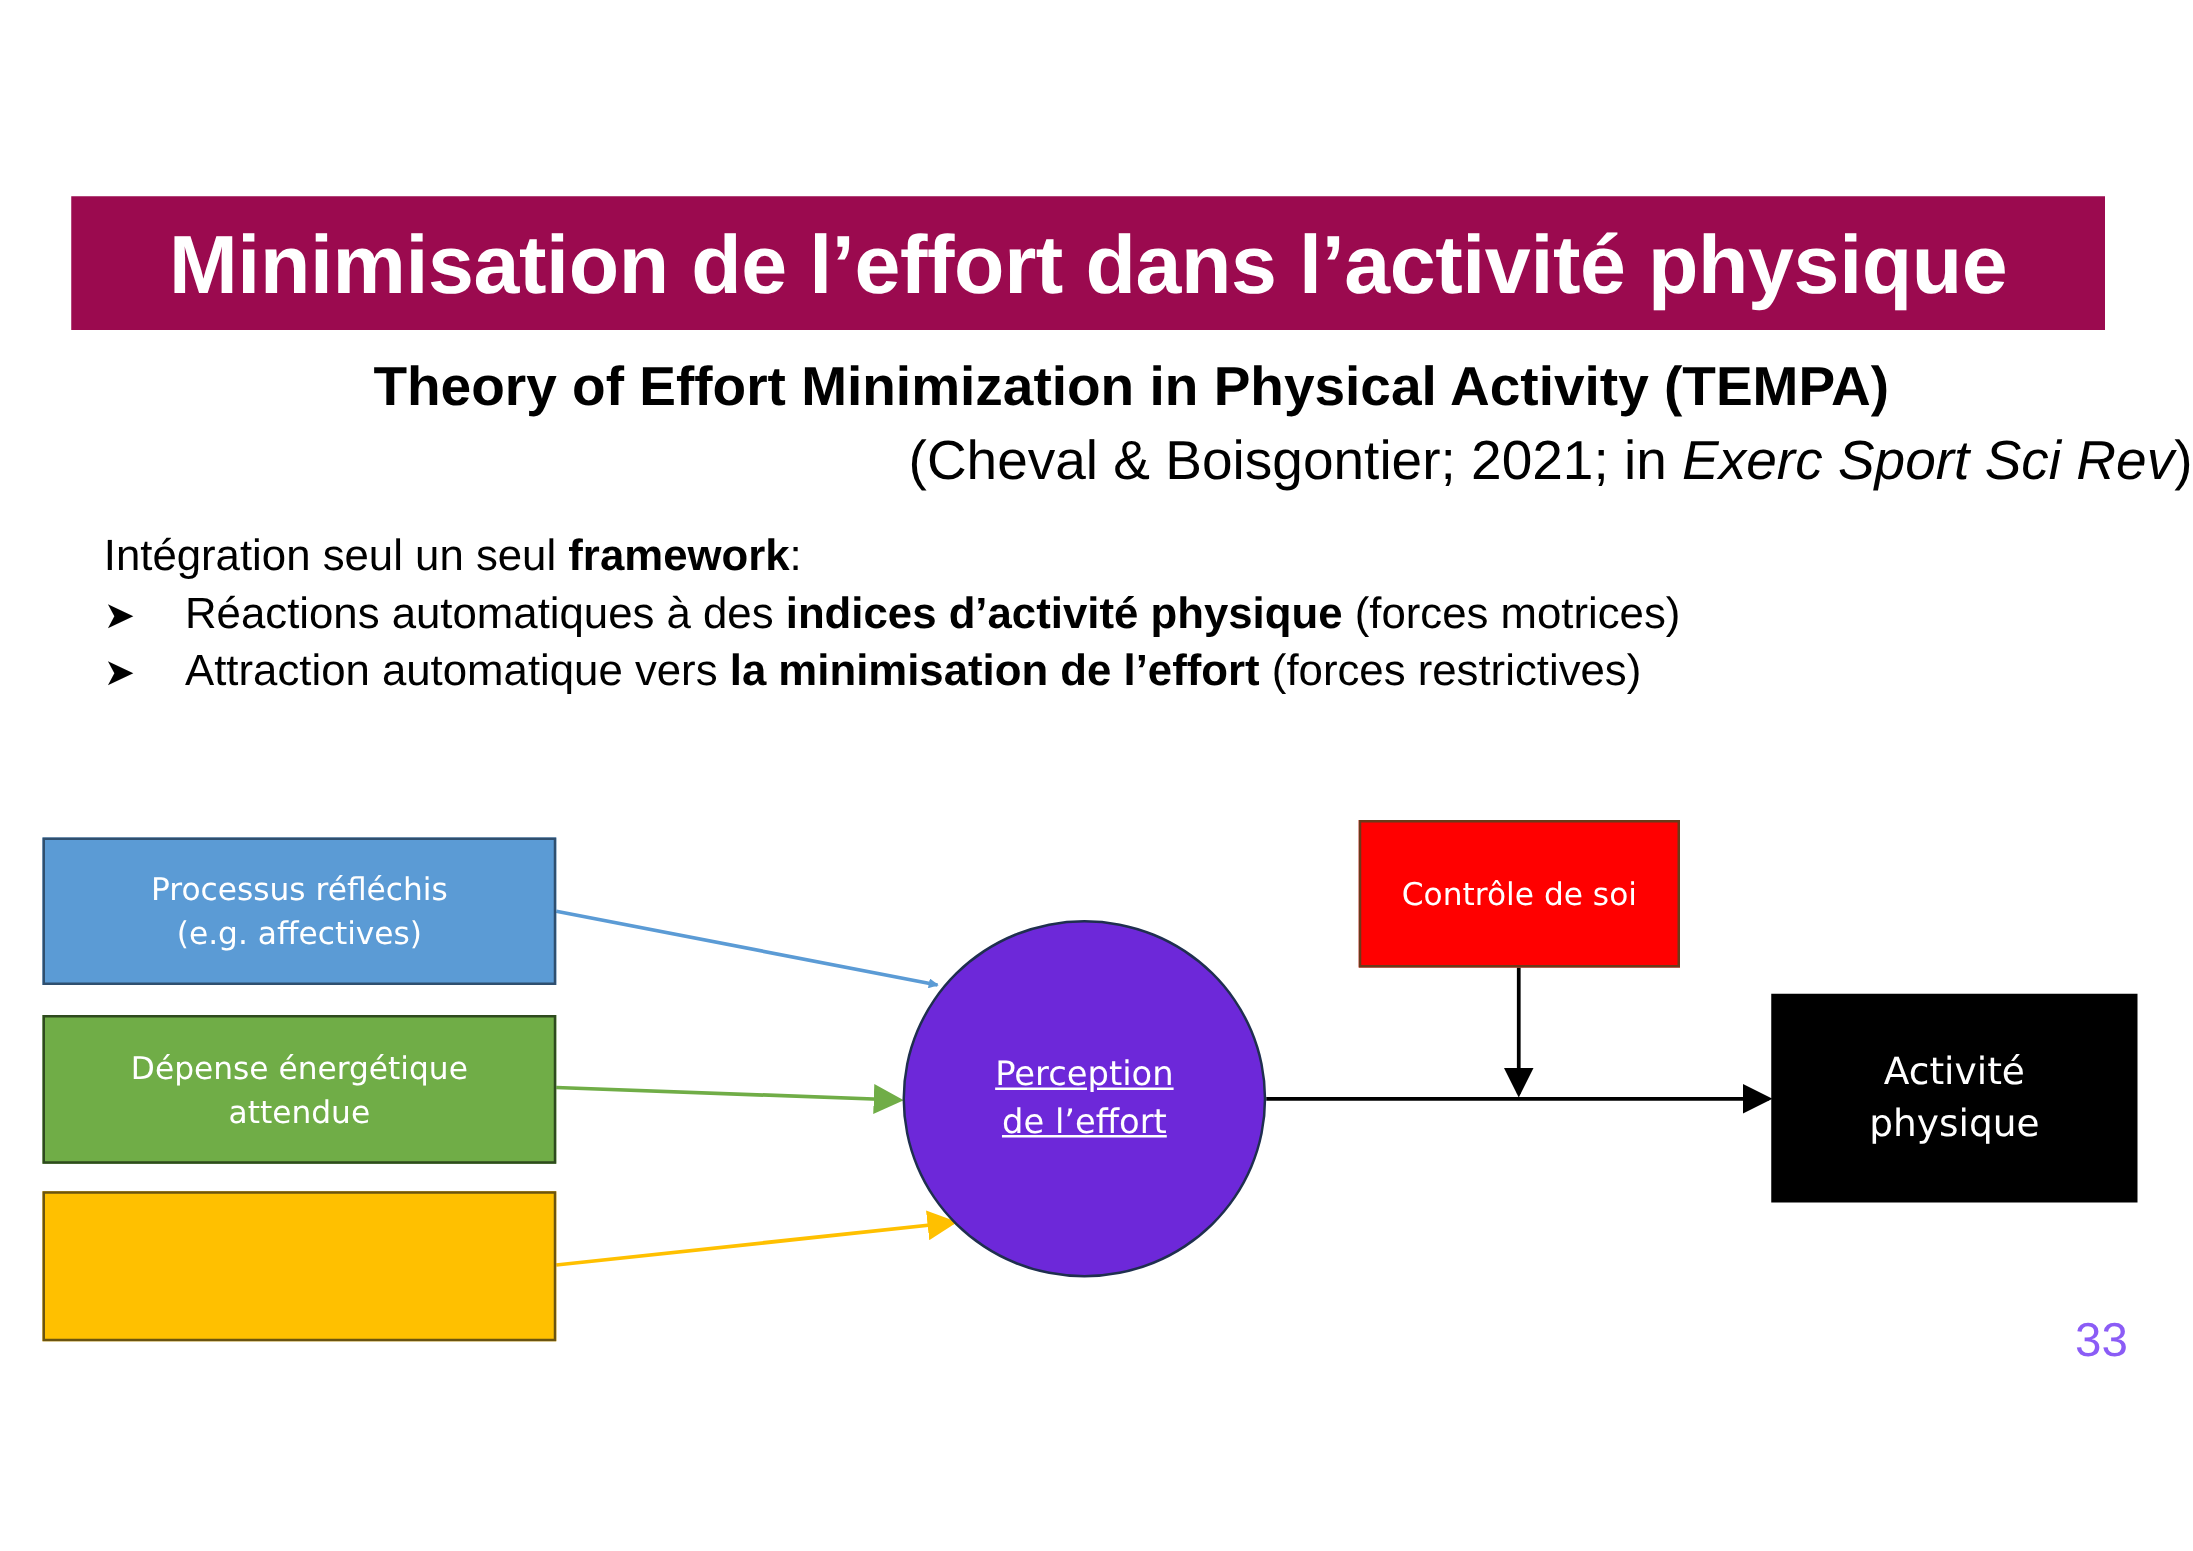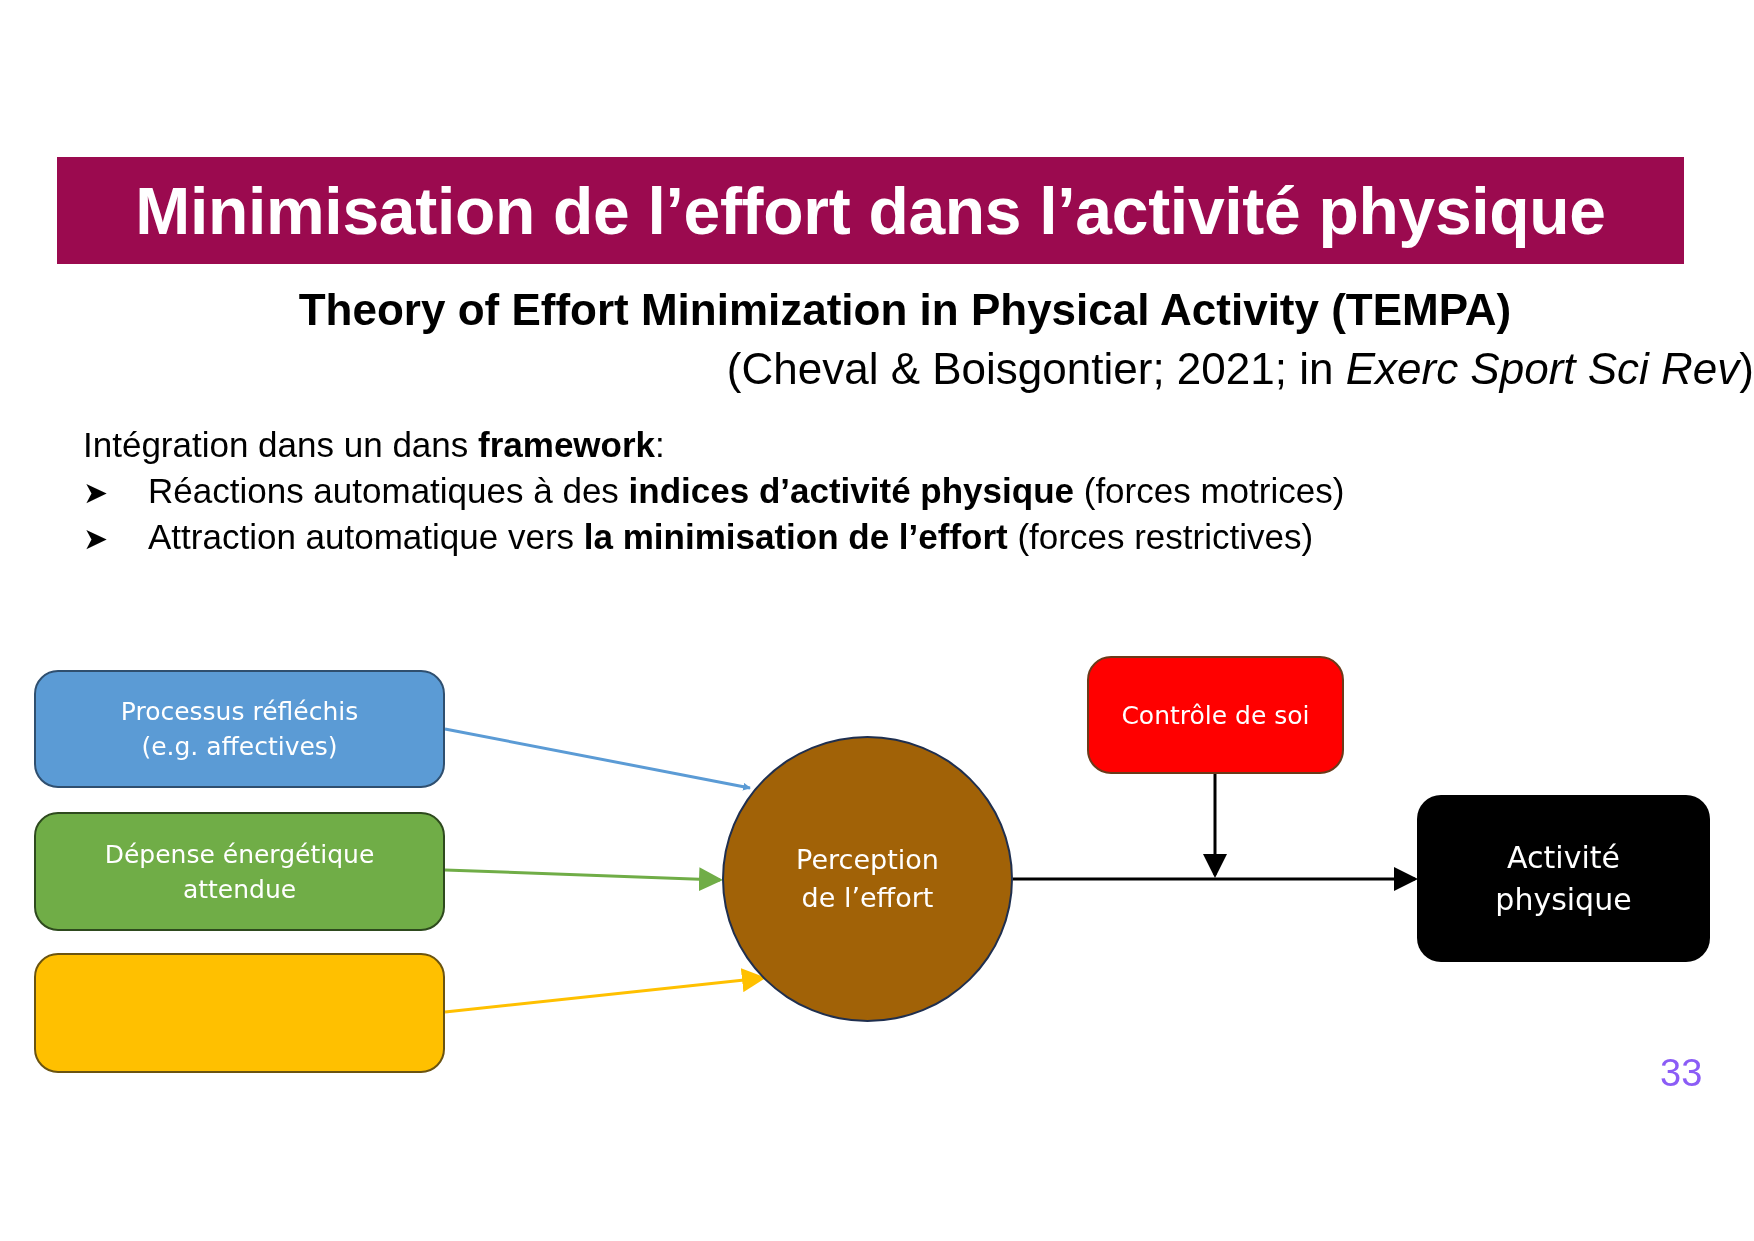--- a/index.html
+++ b/index.html
@@ -7,42 +7,42 @@
   .abs { position:absolute; }
   .title-bar { left:57px; top:157px; width:1627px; height:107px; background:#9B0A4F; display:flex; align-items:center; justify-content:center; }
   .title-text { color:#fff; font-weight:bold; font-size:66px; letter-spacing:-0.3px; white-space:nowrap; }
   .subtitle { left:0; width:1754px; top:285px; text-align:center; font-weight:bold; font-size:44px; white-space:nowrap;padding-left:28px; }
   .citation { left:0; width:1754px; top:344px; text-align:right; font-size:44px; white-space:nowrap; }
   .citation i { font-style:italic; }
   .intro { left:83px; top:425px; font-size:35px; white-space:nowrap; }
   .bullet { left:83px; font-size:35px; white-space:nowrap; display:flex; align-items:baseline; }
   .bullet .arrow { width:65px; display:inline-block; font-size:30px; }
   b { font-weight:bold; }
-  .box { display:flex; flex-direction:column; align-items:center; justify-content:center; color:#fff; font-family:"DejaVu Sans", sans-serif; text-align:center; box-sizing:border-box;border-radius:24px; }
+  .box { display:flex; flex-direction:column; align-items:center; justify-content:center; color:#fff; font-family:"DejaVu Sans", sans-serif; text-align:center; box-sizing:border-box; }
   .box span { display:block; line-height:1.4; }
   .box1 { left:34px; top:670px; width:411px; height:118px; background:#5B9BD5; border:2px solid #2F4F6F; font-size:25px; }
   .box2 { left:34px; top:812px; width:411px; height:119px; background:#70AD47; border:2px solid #2E4A1E; font-size:25px; }
   .box3 { left:34px; top:953px; width:411px; height:120px; background:#FFC000; border:2px solid #6B5410; font-size:25px; }
   .box4 { left:1087px; top:656px; width:257px; height:118px; background:#FF0000; border:2px solid #6B3A1A; font-size:25px; }
   .box5 { left:1417px; top:795px; width:293px; height:167px; background:#000000; font-size:30px; }
-  .circle { left:722px; top:736px; width:291px; height:286px; border-radius:50%; background:#a16207; border:2px solid #1F2F4F; box-sizing:border-box; font-size:27px; }
+  .circle { left:722px; top:736px; width:291px; height:286px; border-radius:50%; background:#6d28d9; border:2px solid #1F2F4F; box-sizing:border-box; font-size:27px;text-decoration:underline; }
   .page-num { left:1660px; top:1052px; font-size:38px; color:#8b5cf6; }
   svg.arrows { position:absolute; left:0; top:0; }
 </style>
 </head>
 <body>
 
 <div class="abs title-bar">
   <span class="title-text">Minimisation de l’effort dans l’activité physique</span>
 </div>
 
 <div class="abs subtitle">Theory of Effort Minimization in Physical Activity (TEMPA)</div>
 <div class="abs citation"><span>(Cheval &amp; Boisgontier; 2021; in </span><i>Exerc Sport Sci Rev</i><span>)</span></div>
 
-<div class="abs intro"><span>Intégration dans un dans </span><b>framework</b><span>:</span></div>
+<div class="abs intro"><span>Intégration seul un seul </span><b>framework</b><span>:</span></div>
 
 <div class="abs bullet" style="top:471px;">
   <span class="arrow">➤</span>
   <span><span>Réactions automatiques à des </span><b>indices d’activité physique</b><span> (forces motrices)</span></span>
 </div>
 <div class="abs bullet" style="top:517px;">
   <span class="arrow">➤</span>
   <span><span>Attraction automatique vers </span><b>la minimisation de l’effort</b><span> (forces restrictives)</span></span>
 </div>
 

